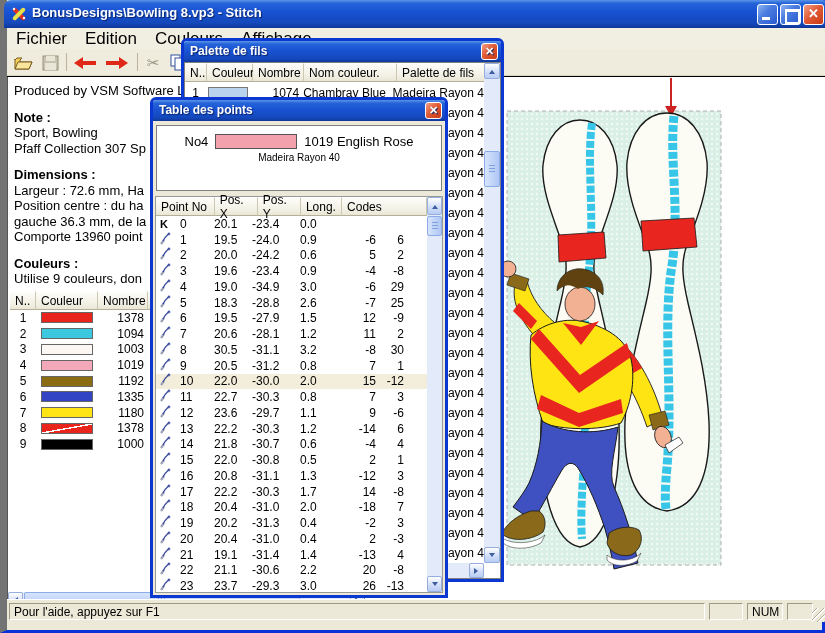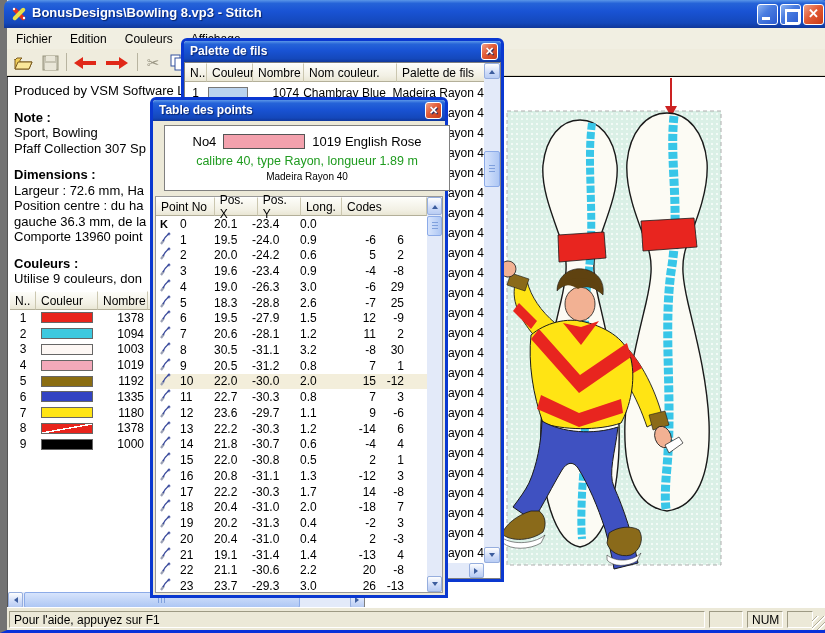--- a/index.html
+++ b/index.html
@@ -19,21 +19,21 @@
     background:linear-gradient(135deg,#8fb5f2 0%,#4a7de0 40%,#2a5ad0 100%); position:relative; }
   .wbtn.close { background:linear-gradient(135deg,#f0a088 0%,#e25b35 45%,#c93a16 100%); }
   .glyph-min::before { content:""; position:absolute; left:4px; bottom:4px; width:8px; height:3px; background:#fff; }
   .glyph-max::before { content:""; position:absolute; left:4px; top:4px; width:11px; height:10px;
     border:2px solid #fff; border-top-width:3px; }
   .glyph-x::before { content:"\2715"; position:absolute; left:0; top:1px; width:100%; text-align:center;
     color:#fff; font-size:13px; font-weight:bold; }
 
   
   .menubar { position:absolute; top:28px; left:0; width:819px; height:21px; background:#f1efe2;
-    display:flex; align-items:center; font-size:12px; color:#000; }
+    display:flex; align-items:center; font-size:17px; color:#000; }
   .menu-item { padding:3px 9px; }
   .toolbar { position:absolute; top:49px; left:0; width:819px; height:27px; background:#efecdd;
     border-bottom:1px solid #d8d4c0; }
   .tbtn { position:absolute; top:3px; width:22px; height:21px; display:flex; align-items:center; justify-content:center; }
   .tsep { position:absolute; top:4px; width:1px; height:18px; background:#b8b4a0; }
 
   
   .client { position:absolute; top:76px; left:0; width:819px; height:531px; border-top:1px solid #000; background:#fff; }
   .left-pane { position:absolute; top:0; left:0; width:358px; height:531px; background:#fff;
     border-left:1px solid #555; border-right:1px solid #808080; overflow:hidden; }
@@ -98,42 +98,42 @@
   .p-nom { width:51px; text-align:right; }
   .p-name { width:93px; padding-left:4px; white-space:nowrap; overflow:hidden; }
   .p-pal { padding-left:4px; white-space:nowrap; }
   .pal-vscroll { position:absolute; top:0; right:0; width:16px; bottom:15px; background:#e3eaf9; }
   .pal-hscroll { position:absolute; bottom:0; left:0; right:16px; height:15px; background:#e3eaf9; }
 
   
   #points { left:143px; top:97px; width:298px; height:501px; z-index:6; }
   .pt-body { position:absolute; top:21px; left:0; right:0; bottom:0; background:#ece9d8; }
   .pt-info { position:absolute; left:3px; top:4px; width:286px; height:66px; background:#fff;
-    border:1px solid #808080; text-align:center; font-size:13px;margin-left:8px; }
+    border:1px solid #808080; text-align:center; font-size:13px; }
   .pt-line1 { margin-top:8px; display:flex; justify-content:center; align-items:center; gap:7px; }
   .pt-sw { width:82px; height:15px; border:1px solid #555; }
   .pt-line2 { margin-top:5px; font-size:12.5px; }
   .pt-line3 { margin-top:3px; font-size:10px; }
   .pt-grid { position:absolute; left:2px; top:75px; right:2px; bottom:2px; background:#fff; border:1px solid #999; }
   .pt-head { display:flex; position:absolute; top:0; left:0; right:15px; }
   .pt-rows { position:absolute; top:19px; left:0; right:15px; bottom:0; overflow:hidden; }
   .trow { display:flex; align-items:center; height:15.75px; font-size:12px; }
   .trow.row-hl { background:#f3eedb; }
   .c-icon { width:24px; padding-left:4px; position:relative; }
   .startmark { font-weight:bold; font-size:11px; }
   .c-no { width:28px; }
   .c-x { width:44px; padding-left:6px; }
   .c-y { width:44px; }
   .c-len { width:42px; padding-left:4px; }
   .c-c1 { width:38px; text-align:right; }
   .c-c2 { width:28px; text-align:right; }
   .pt-vscroll { position:absolute; top:0; right:0; width:15px; bottom:0; background:#e3eaf9; }
 
   
-  .statusbar { position:absolute; left:0; bottom:0; width:819px; height:23px; background:#ece9d8; border-top:1px solid #fff; font-size:12px; }
+  .statusbar { position:absolute; left:0; bottom:8px; width:819px; height:23px; background:#ece9d8; border-top:1px solid #fff; font-size:12px; }
   .sb-panel { position:absolute; height:17px; top:3px; border:1px solid; border-color:#9d9a84 #fff #fff #9d9a84; padding:1px 4px; }
   .sb-help { left:2px; width:696px; }
   .sb-c1 { left:702px; width:34px; }
   .sb-num { left:740px; width:36px; }
   .sb-c2 { left:780px; width:26px; }
   .sb-grip { position:absolute; right:0; bottom:0; width:14px; height:14px;
     background:repeating-linear-gradient(135deg,transparent 0 3px,#b0ac98 3px 4px,#fff 4px 5px); }
 </style>
 </head>
 <body>
@@ -643,21 +643,20 @@
       <span>Table des points</span>
       <span class="xclose"></span>
     </div>
     <div class="pt-body">
       <div class="pt-info">
         <div class="pt-line1">
           <span>No4</span>
           <span class="pt-sw" style="background-color: rgb(243, 161, 173);"></span>
           <span>1019  English Rose</span>
         </div>
-        <div class="pt-line2" style="color: rgb(31, 155, 31);">calibre 40, type Rayon, longueur 1.89 m</div>
         <div class="pt-line3">Madeira Rayon 40</div>
       </div>
       <div class="pt-grid">
         <div class="pt-head">
           <span class="hcell" style="width:60px">Point No</span>
           <span class="hcell" style="width:44px">Pos. X</span>
           <span class="hcell" style="width:44px">Pos. Y</span>
           <span class="hcell" style="width:42px">Long.</span>
           <span class="hcell" style="width:87px">Codes</span>
         </div>
@@ -727,21 +726,21 @@
             <span class="c-icon">
               <svg class="needle" width="11" height="13" viewBox="0 0 11 13">
                   <path d="M1,12 L4,8" stroke="#9aa0b4" stroke-width="2.2"></path>
                   <path d="M3,9 Q5,5 7,3.5 L9.5,1" stroke="#3a4a9c" stroke-width="1.4" fill="none"></path>
                   <circle cx="9" cy="2" r="1" fill="none" stroke="#3a4a9c" stroke-width="0.8"></circle>
                 </svg>
               <b class="startmark"></b>
             </span>
             <span class="c-no">4</span>
             <span class="c-x">19.0</span>
-            <span class="c-y">-26.3</span>
+            <span class="c-y">-34.9</span>
             <span class="c-len">3.0</span>
             <span class="c-c1">-6</span>
             <span class="c-c2">29</span>
           </div>
             <div class="trow">
             <span class="c-icon">
               <svg class="needle" width="11" height="13" viewBox="0 0 11 13">
                   <path d="M1,12 L4,8" stroke="#9aa0b4" stroke-width="2.2"></path>
                   <path d="M3,9 Q5,5 7,3.5 L9.5,1" stroke="#3a4a9c" stroke-width="1.4" fill="none"></path>
                   <circle cx="9" cy="2" r="1" fill="none" stroke="#3a4a9c" stroke-width="0.8"></circle>

